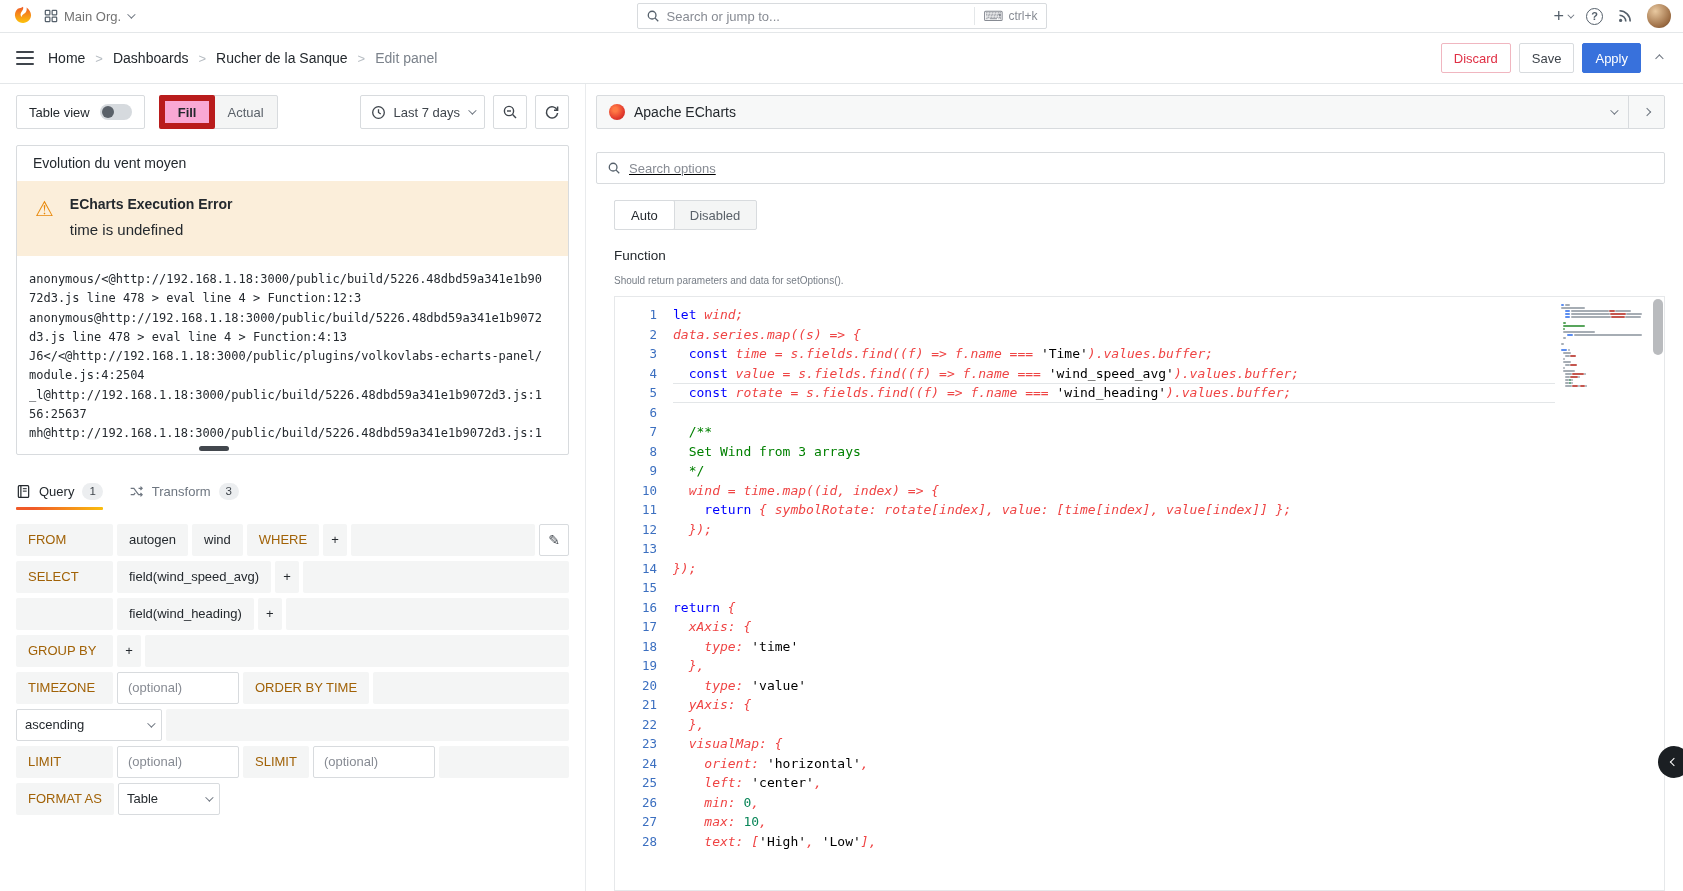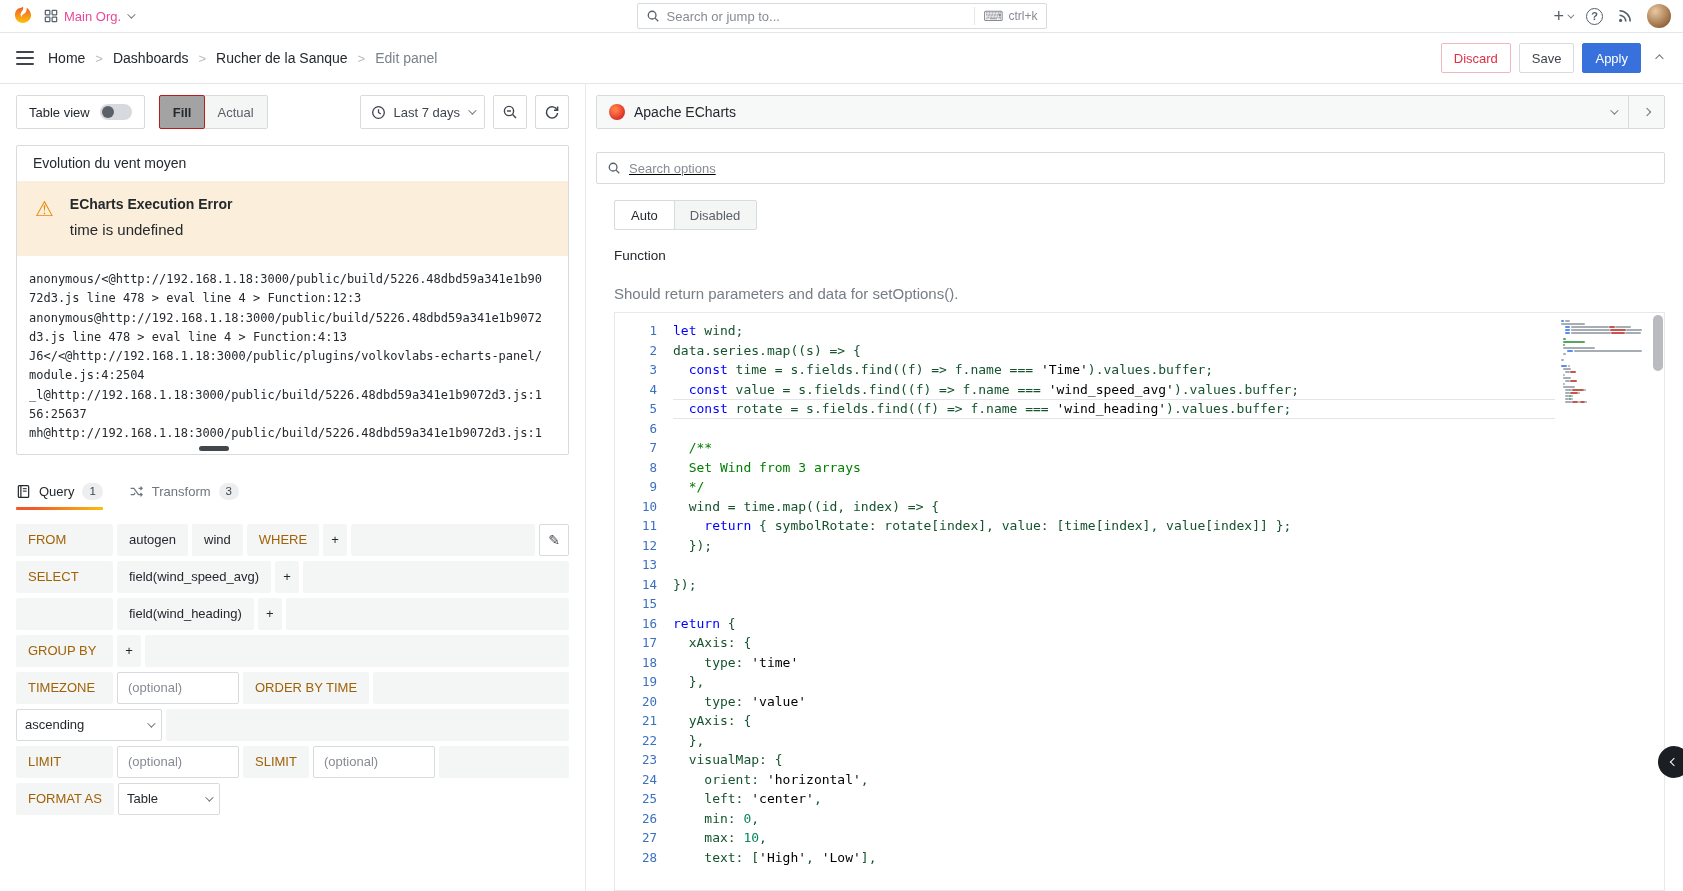--- a/index.html
+++ b/index.html
@@ -7,21 +7,21 @@
     font-family:"Liberation Sans", sans-serif; color:#24292e; font-size:13px; }
   .app { display:flex; flex-direction:column; width:100%; height:100%; }
 
   
   .topbar { height:33px; display:flex; align-items:center; padding:0 12px;
     border-bottom:1px solid #e4e7e9; background:#fff; }
   .tb-left { flex:1; display:flex; align-items:center; gap:10px; }
   .tb-center { width:410px; }
   .tb-right { flex:1; display:flex; align-items:center; justify-content:flex-end; gap:14px; }
   .org-switcher { display:flex; align-items:center; gap:6px; background:none; border:0;
-    font:inherit; color:#ec4899; cursor:pointer; }
+    font:inherit; color:#737373; cursor:pointer; }
   .chev { display:inline-block; width:6px; height:6px; border-right:1.6px solid #6e7680;
     border-bottom:1.6px solid #6e7680; }
   .chev.down { transform:rotate(45deg) translateY(-2px); }
   .chev.up { transform:rotate(-135deg) translateY(2px); }
   .chev.right { transform:rotate(-45deg); }
   .chev.left { transform:rotate(135deg); border-color:#fff; }
   .searchbox { height:26px; border:1px solid #d8dbde; border-radius:2px; display:flex;
     align-items:center; padding:0 8px; gap:7px; background:#fff; }
   .searchbox input { border:0; outline:0; flex:1; font:inherit; color:#24292e; background:transparent; }
   .searchbox input::placeholder { color:#878b93; }
@@ -60,22 +60,22 @@
 
   
   .left-toolbar { display:flex; align-items:center; gap:14px; margin-bottom:16px; }
   .tableview-box { height:34px; border:1px solid #d8dbde; border-radius:2px; display:flex;
     align-items:center; gap:10px; padding:0 12px; }
   .toggle { width:32px; height:16px; border-radius:9px; background:#d6dade; position:relative; cursor:pointer; }
   .toggle .knob { position:absolute; left:2px; top:2px; width:12px; height:12px; border-radius:50%; background:#5a6169; }
   .segmented { display:flex; border:1px solid #d8dbde; border-radius:2px; background:#f4f5f5; height:34px; }
   .segmented .seg-btn { border:0; background:transparent; font:inherit; color:#5a6169;
     padding:0 13px; cursor:pointer; }
-  .segmented .seg-btn.active { background:#a3a3a3; color:#24292e; font-weight:700;
-    border:1px solid #b91c1c; border-radius:2px; margin:-1px;text-align:center; }
+  .segmented .seg-btn.active { background:#f9a8d4; color:#24292e; font-weight:700;
+    border:6px solid #b91c1c; border-radius:2px; margin:-1px;text-align:center; }
   .time-group { margin-left:auto; display:flex; gap:8px; }
   .tool-btn { height:34px; border:1px solid #d8dbde; border-radius:2px; background:#fff;
     display:flex; align-items:center; gap:8px; padding:0 10px; font:inherit; color:#3f454c; cursor:pointer; }
   .tool-btn.square { width:34px; justify-content:center; padding:0; }
 
   
   .panel-card { border:1px solid #d8dbde; border-radius:2px; margin-bottom:24px; }
   .panel-title { padding:9px 16px 10px; font-size:14px; font-weight:500; }
   .alert { background:#fbeeda; display:flex; gap:16px; padding:15px 18px 18px; }
   .alert-icon { font-size:21px; color:#e8890c; line-height:1; margin-top:2px; }
@@ -130,34 +130,34 @@
   .search-options input { border:0; outline:0; flex:1; font:inherit; background:transparent;text-decoration:underline; }
   .search-options input::placeholder { color:#878b93; }
   .opt-section { margin:16px 0 0 18px; display:flex; flex-direction:column; flex:1; min-height:0; }
   .mode-group { display:flex; border:1px solid #d8dbde; border-radius:2px; background:#f4f5f5;
     height:30px; width:max-content; }
   .mode-group .seg-btn { border:0; background:transparent; font:inherit; color:#5a6169;
     padding:0 16px; cursor:pointer; }
   .mode-group .seg-btn.active { background:#fff; color:#24292e; border:1px solid #d8dbde;
     border-radius:2px; margin:-1px; }
   .fn-label { margin-top:18px; font-size:13.5px; font-weight:500; }
-  .fn-desc { margin-top:22px; margin-bottom:10px; font-size:15px; color:#767d86; }
+  .fn-desc { margin-top:12px; margin-bottom:10px; font-size:10px; color:#767d86; }
 
   
   .code-editor { flex:1; min-height:0; border:1px solid #e6e8ea; display:flex; background:#fff;
     overflow:hidden; position:relative; }
   .gutter { width:58px; padding-top:8px; text-align:right; }
   .ln { height:19.5px; line-height:19.5px; font-family:"DejaVu Sans Mono", monospace;
     font-size:12.5px; color:#3b6fc0; padding-right:16px; }
   .code-content { flex:1; min-width:0; padding-top:8px; overflow:hidden; }
   .code-line { height:19.5px; line-height:19.5px; white-space:pre;
     font-family:"DejaVu Sans Mono", monospace; font-size:13px; }
   .code-line.current { box-shadow: inset 0 1px 0 #e3e6e8, inset 0 -1px 0 #e3e6e8; }
   .tok-k { color:#0000ff; } .tok-s { color:#000000; } .tok-c { color:#008000; }
-  .tok-n { color:#098658; } .tok-p { color:#14532d; }
+  .tok-n { color:#098658; } .tok-p { color:#ef4444;font-style:italic; }
   .minimap { width:96px; padding:6px 4px 0 6px; overflow:hidden; }
   .mini-line { height:3px; display:flex; align-items:center; }
   .mini-line span { display:inline-block; height:2px; border-radius:1px; }
   .vscroll { width:13px; position:relative; }
   .vthumb { position:absolute; top:2px; right:1px; width:10px; height:56px;
     background:rgba(100,105,110,.45); border-radius:5px; }
 
   .float-collapse { position:absolute; right:-7px; top:662px; width:32px; height:32px;
     border-radius:50%; background:#1b1f23; border:0; cursor:pointer; display:flex;
     align-items:center; justify-content:center; z-index:20; }

